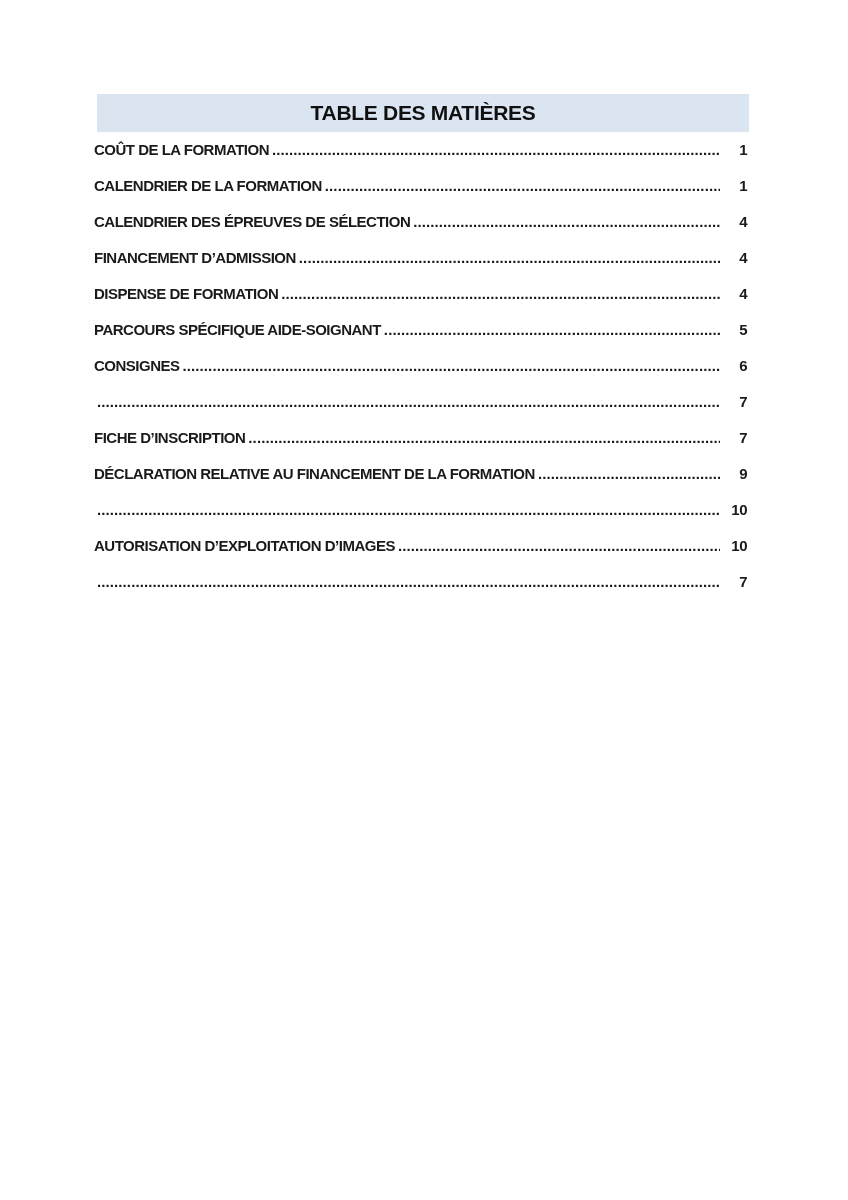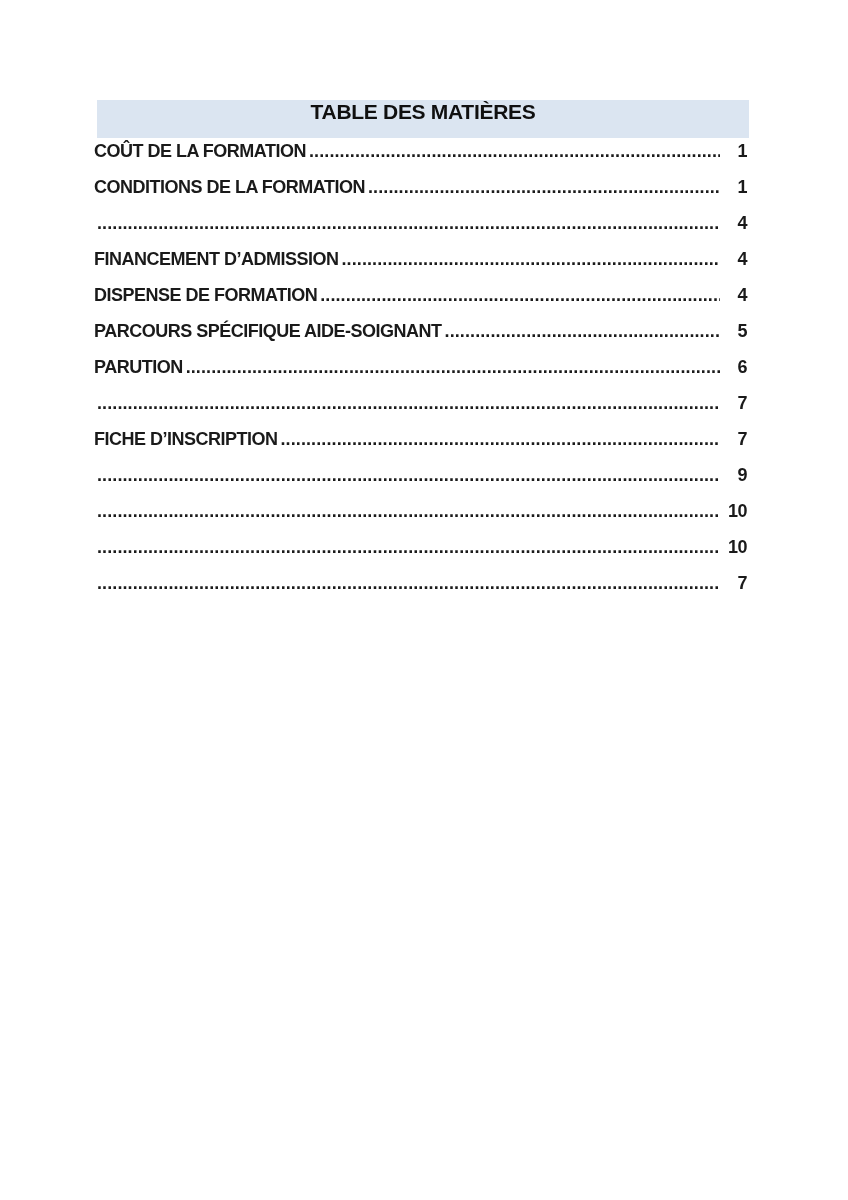--- a/index.html
+++ b/index.html
@@ -16,26 +16,26 @@
     position: relative;
   }
   .page {
     position: absolute;
     inset: 0;
     background: var(--page-bg, #ffffff);
   }
   .title-bar {
     position: absolute;
     left: 97px;
-    top: 100px;
+    top: 94px;
     width: 652px;
     height: 38px;
     background: var(--bar-bg, #dbe5f1);
     display: flex;
-    align-items: flex-start;
+    align-items: center;
     justify-content: center;
   }
   .title {
     margin: 0;
     font-size: 21px;
     font-weight: bold;
     letter-spacing: -0.3px;
     color: var(--title-color, #101010);
     white-space: nowrap;
   }
@@ -43,21 +43,21 @@
     position: absolute;
     left: 94px;
     top: 141px;
     width: 653px;
   }
   .toc-row {
     display: flex;
     align-items: baseline;
     height: 22px;
     margin-bottom: 14px;
-    font-size: 18px;
+    font-size: 15px;
     font-weight: bold;
     letter-spacing: -0.5px;
     color: var(--text-color, #1a1a1a);
   }
   .toc-label {
     white-space: nowrap;
     flex: 0 0 auto;
   }
   .toc-dots {
     flex: 1 1 0;
@@ -82,26 +82,27 @@
     <h1 class="title">TABLE DES MATIÈRES</h1>
   </header>
   <nav class="toc" id="toc">
   <div class="toc-row">
     <span class="toc-label">COÛT DE LA FORMATION</span>
     <span class="toc-dots" aria-hidden="true">............................................................................................................................................................................................................................................................................................................</span>
     <span class="toc-pnum">1</span>
   </div>
 
   <div class="toc-row">
-    <span class="toc-label">CONDITIONS DE LA FORMATION</span>
+    <span class="toc-label">CALENDRIER DE LA FORMATION</span>
     <span class="toc-dots" aria-hidden="true">............................................................................................................................................................................................................................................................................................................</span>
     <span class="toc-pnum">1</span>
   </div>
 
   <div class="toc-row">
+    <span class="toc-label">CALENDRIER DES ÉPREUVES DE SÉLECTION</span>
     <span class="toc-dots" aria-hidden="true">............................................................................................................................................................................................................................................................................................................</span>
     <span class="toc-pnum">4</span>
   </div>
 
   <div class="toc-row">
     <span class="toc-label">FINANCEMENT D’ADMISSION</span>
     <span class="toc-dots" aria-hidden="true">............................................................................................................................................................................................................................................................................................................</span>
     <span class="toc-pnum">4</span>
   </div>
 
@@ -111,47 +112,49 @@
     <span class="toc-pnum">4</span>
   </div>
 
   <div class="toc-row">
     <span class="toc-label">PARCOURS SPÉCIFIQUE AIDE-SOIGNANT</span>
     <span class="toc-dots" aria-hidden="true">............................................................................................................................................................................................................................................................................................................</span>
     <span class="toc-pnum">5</span>
   </div>
 
   <div class="toc-row">
-    <span class="toc-label">PARUTION</span>
+    <span class="toc-label">CONSIGNES</span>
     <span class="toc-dots" aria-hidden="true">............................................................................................................................................................................................................................................................................................................</span>
     <span class="toc-pnum">6</span>
   </div>
 
   <div class="toc-row">
     <span class="toc-dots" aria-hidden="true">............................................................................................................................................................................................................................................................................................................</span>
     <span class="toc-pnum">7</span>
   </div>
 
   <div class="toc-row">
     <span class="toc-label">FICHE D’INSCRIPTION</span>
     <span class="toc-dots" aria-hidden="true">............................................................................................................................................................................................................................................................................................................</span>
     <span class="toc-pnum">7</span>
   </div>
 
   <div class="toc-row">
+    <span class="toc-label">DÉCLARATION RELATIVE AU FINANCEMENT DE LA FORMATION</span>
     <span class="toc-dots" aria-hidden="true">............................................................................................................................................................................................................................................................................................................</span>
     <span class="toc-pnum">9</span>
   </div>
 
   <div class="toc-row">
     <span class="toc-dots" aria-hidden="true">............................................................................................................................................................................................................................................................................................................</span>
     <span class="toc-pnum">10</span>
   </div>
 
   <div class="toc-row">
+    <span class="toc-label">AUTORISATION D’EXPLOITATION D’IMAGES</span>
     <span class="toc-dots" aria-hidden="true">............................................................................................................................................................................................................................................................................................................</span>
     <span class="toc-pnum">10</span>
   </div>
 
   <div class="toc-row">
     <span class="toc-dots" aria-hidden="true">............................................................................................................................................................................................................................................................................................................</span>
     <span class="toc-pnum">7</span>
   </div>
 </nav>
 </div>

